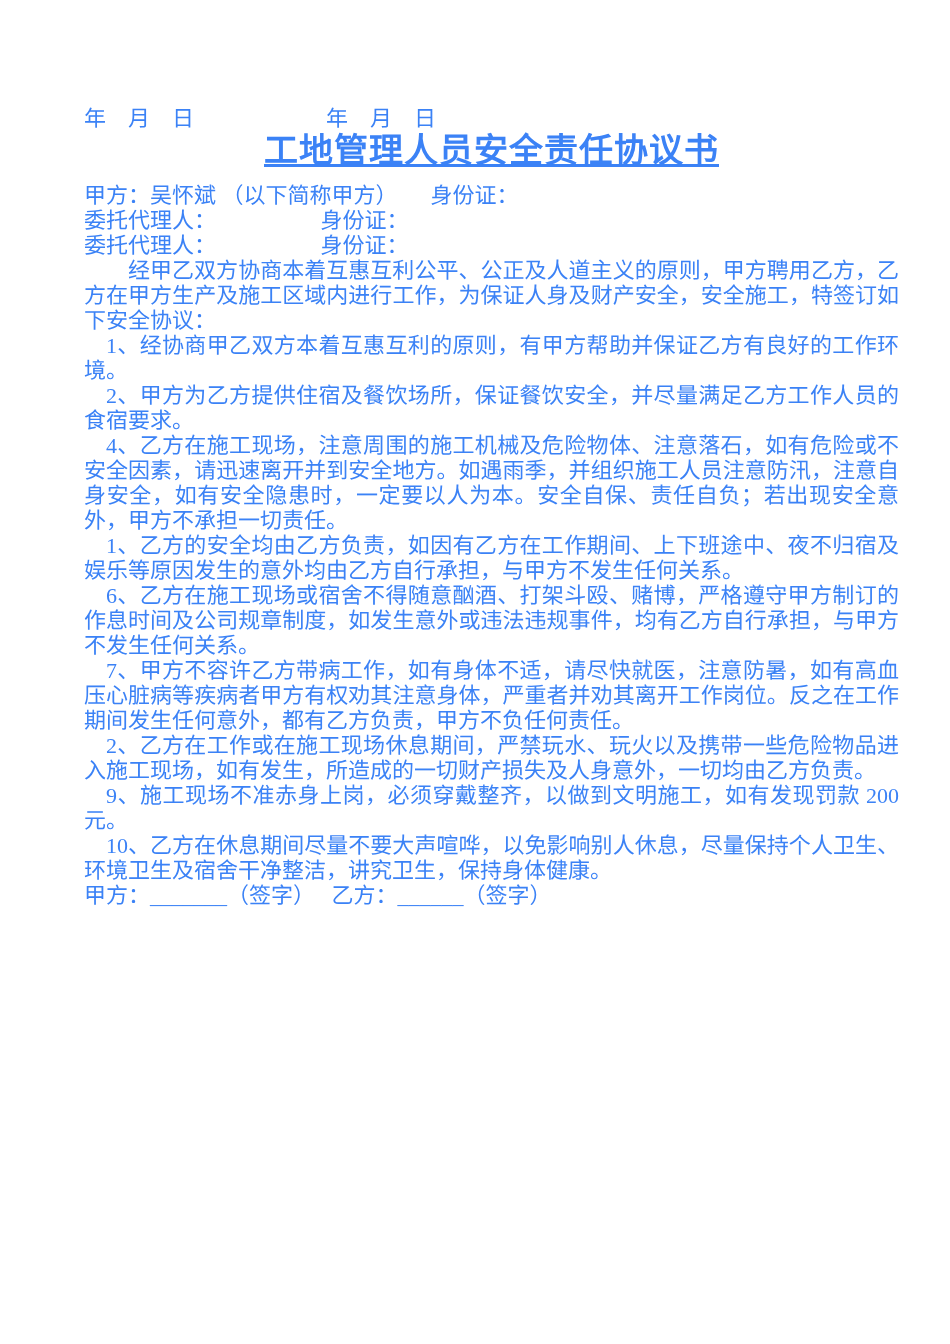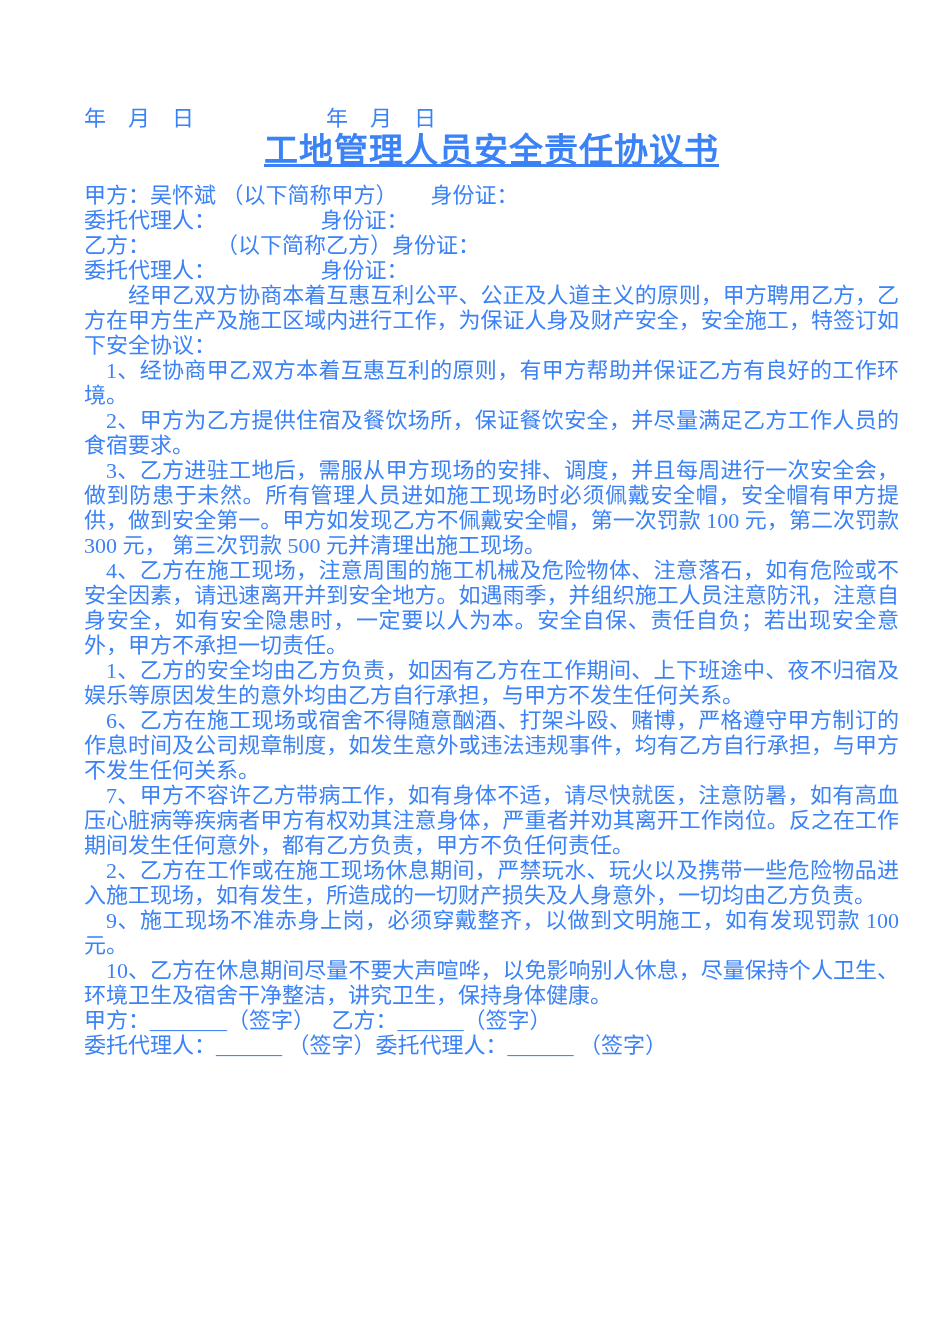--- a/index.html
+++ b/index.html
@@ -72,34 +72,31 @@
 
 <div class="page">
 
   <p class="date">年　月　日　　　　　　年　月　日</p>
 
   <h1 class="title">工地管理人员安全责任协议书</h1>
 
   <div class="parties">
     <p class="line party">甲方：吴怀斌 （以下简称甲方）　　身份证：</p>
     <p class="line party">委托代理人：　　　　　 身份证：</p>
-    <p class="line party">乙方：　　　　（以下简称乙方）身份证：</p>
     <p class="line party">委托代理人：　　　　　 身份证：</p>
   </div>
 
   <p class="line para intro">经甲乙双方协商本着互惠互利公平、公正及人道主义的原则，甲方聘用乙方，乙方在甲方生产及施工区域内进行工作，为保证人身及财产安全，安全施工，特签订如下安全协议：</p>
 
   <p class="line para clause">1、经协商甲乙双方本着互惠互利的原则，有甲方帮助并保证乙方有良好的工作环境。</p>
   <p class="line para clause">2、甲方为乙方提供住宿及餐饮场所，保证餐饮安全，并尽量满足乙方工作人员的食宿要求。</p>
-  <p class="line para clause">3、乙方进驻工地后，需服从甲方现场的安排、调度，并且每周进行一次安全会，做到防患于未然。所有管理人员进如施工现场时必须佩戴安全帽，安全帽有甲方提供，做到安全第一。甲方如发现乙方不佩戴安全帽，第一次罚款 100 元，第二次罚款 300 元， 第三次罚款 500 元并清理出施工现场。</p>
   <p class="line para clause">4、乙方在施工现场，注意周围的施工机械及危险物体、注意落石，如有危险或不安全因素，请迅速离开并到安全地方。如遇雨季，并组织施工人员注意防汛，注意自身安全，如有安全隐患时，一定要以人为本。安全自保、责任自负；若出现安全意外，甲方不承担一切责任。</p>
   <p class="line para clause">1、乙方的安全均由乙方负责，如因有乙方在工作期间、上下班途中、夜不归宿及娱乐等原因发生的意外均由乙方自行承担，与甲方不发生任何关系。</p>
   <p class="line para clause">6、乙方在施工现场或宿舍不得随意酗酒、打架斗殴、赌博，严格遵守甲方制订的作息时间及公司规章制度，如发生意外或违法违规事件，均有乙方自行承担，与甲方不发生任何关系。</p>
   <p class="line para clause">7、甲方不容许乙方带病工作，如有身体不适，请尽快就医，注意防暑，如有高血压心脏病等疾病者甲方有权劝其注意身体，严重者并劝其离开工作岗位。反之在工作期间发生任何意外，都有乙方负责，甲方不负任何责任。</p>
   <p class="line para clause">2、乙方在工作或在施工现场休息期间，严禁玩水、玩火以及携带一些危险物品进入施工现场，如有发生，所造成的一切财产损失及人身意外，一切均由乙方负责。</p>
-  <p class="line para clause">9、施工现场不准赤身上岗，必须穿戴整齐，以做到文明施工，如有发现罚款 100 元。</p>
+  <p class="line para clause">9、施工现场不准赤身上岗，必须穿戴整齐，以做到文明施工，如有发现罚款 200 元。</p>
   <p class="line para clause">10、乙方在休息期间尽量不要大声喧哗，以免影响别人休息，尽量保持个人卫生、环境卫生及宿舍干净整洁，讲究卫生，保持身体健康。</p>
 
   <p class="line sig1">甲方：_______（签字）　 乙方：______（签字）</p>
 
-  <p class="line sig2">委托代理人：______ （签字）委托代理人：______ （签字）</p>
 
 </div>
 
 </body></html>

